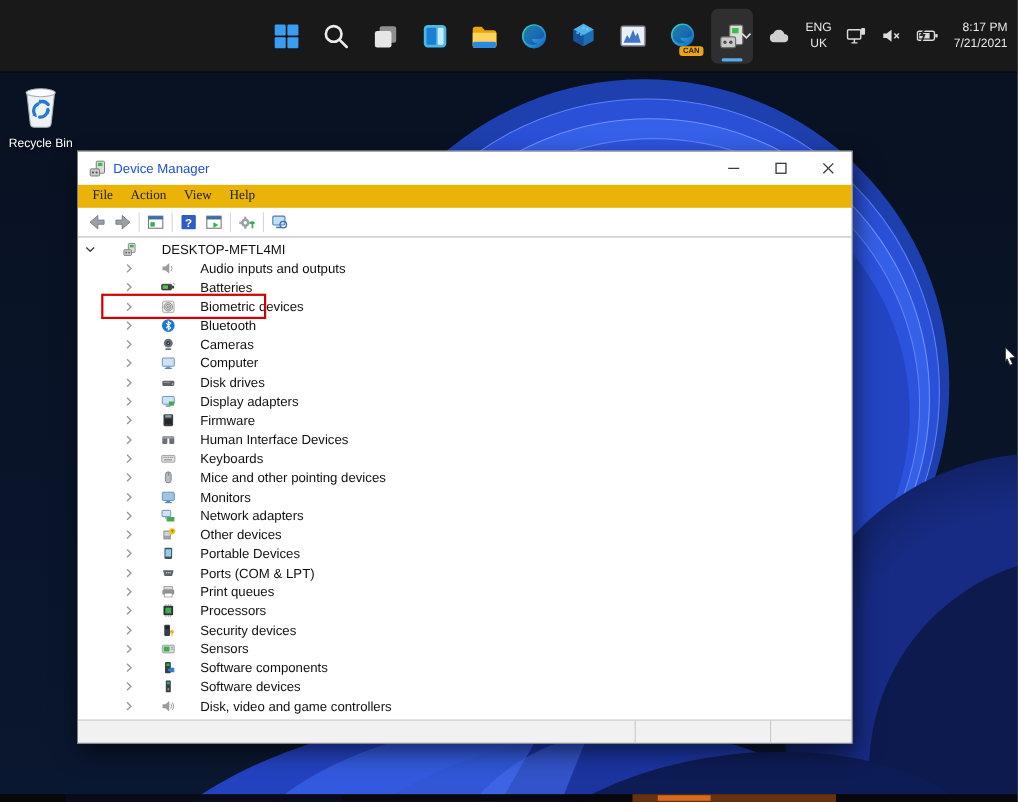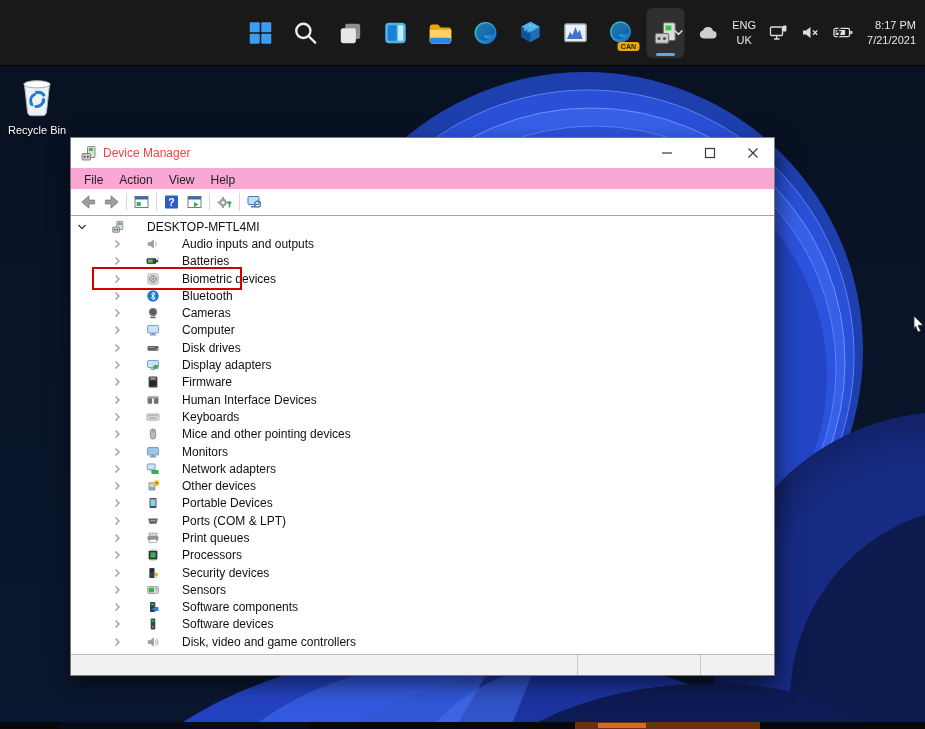--- a/index.html
+++ b/index.html
@@ -33,26 +33,26 @@
   .recycle-bin svg{width:44px;height:46px;}
   .rb-label{font-size:11px;color:#fff;margin-top:1px;text-shadow:0 1px 3px rgba(0,0,0,.95);}
 
   
   .window{position:absolute;left:70px;top:137px;width:705px;height:539px;background:#fff;
           border:1px solid #7b7b7b;box-shadow:3px 8px 20px rgba(0,0,0,.55);z-index:4;
           display:flex;flex-direction:column;box-sizing:border-box;}
   .titlebar{height:30px;flex:none;display:flex;align-items:center;padding-left:9px;background:#fff;}
   .title-icon{width:17px;height:17px;margin-right:6px;}
   .title-icon svg{width:100%;height:100%;display:block;}
-  .title-text{font-size:12px;color:#ef4444;}
+  .title-text{font-size:12px;color:#1d4ed8;}
   .win-controls{margin-left:auto;display:flex;height:100%;}
   .win-btn{width:43px;height:100%;display:flex;align-items:center;justify-content:center;}
   .win-btn svg{width:12px;height:12px;display:block;}
-  .menubar{height:21px;flex:none;display:flex;align-items:flex-end;padding-left:5px;
-           font-size:12px;color:#222;background:#f9a8d4;}
+  .menubar{height:21px;flex:none;display:flex;align-items:flex-start;padding-left:5px;
+           font-size:12px;color:#222;background:#eab308;font-family:Liberation Serif, serif;}
   .menu-item{padding:2px 8px;}
   .toolbar{height:26px;flex:none;display:flex;align-items:center;padding-left:6px;
            border-bottom:1px solid #a6a6a6;background:#fff;}
   .tool-btn{width:23px;height:22px;display:flex;align-items:center;justify-content:center;}
   .tool-btn svg{width:17px;height:16px;display:block;}
   .tool-sep{width:1px;height:18px;background:#d8d8d8;margin:0 3px;flex:none;}
   .tree{flex:1;position:relative;padding-top:2px;font-size:12px;color:#101010;overflow:hidden;background:#fff;}
   .tree-row{height:17.3px;display:flex;align-items:center;gap:16px;}
   .tree-row.root{padding-left:5px;}
   .tree-row.child{padding-left:40px;}

